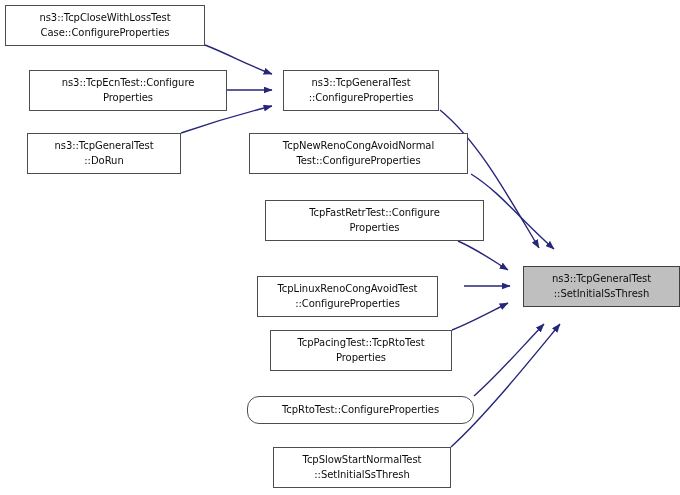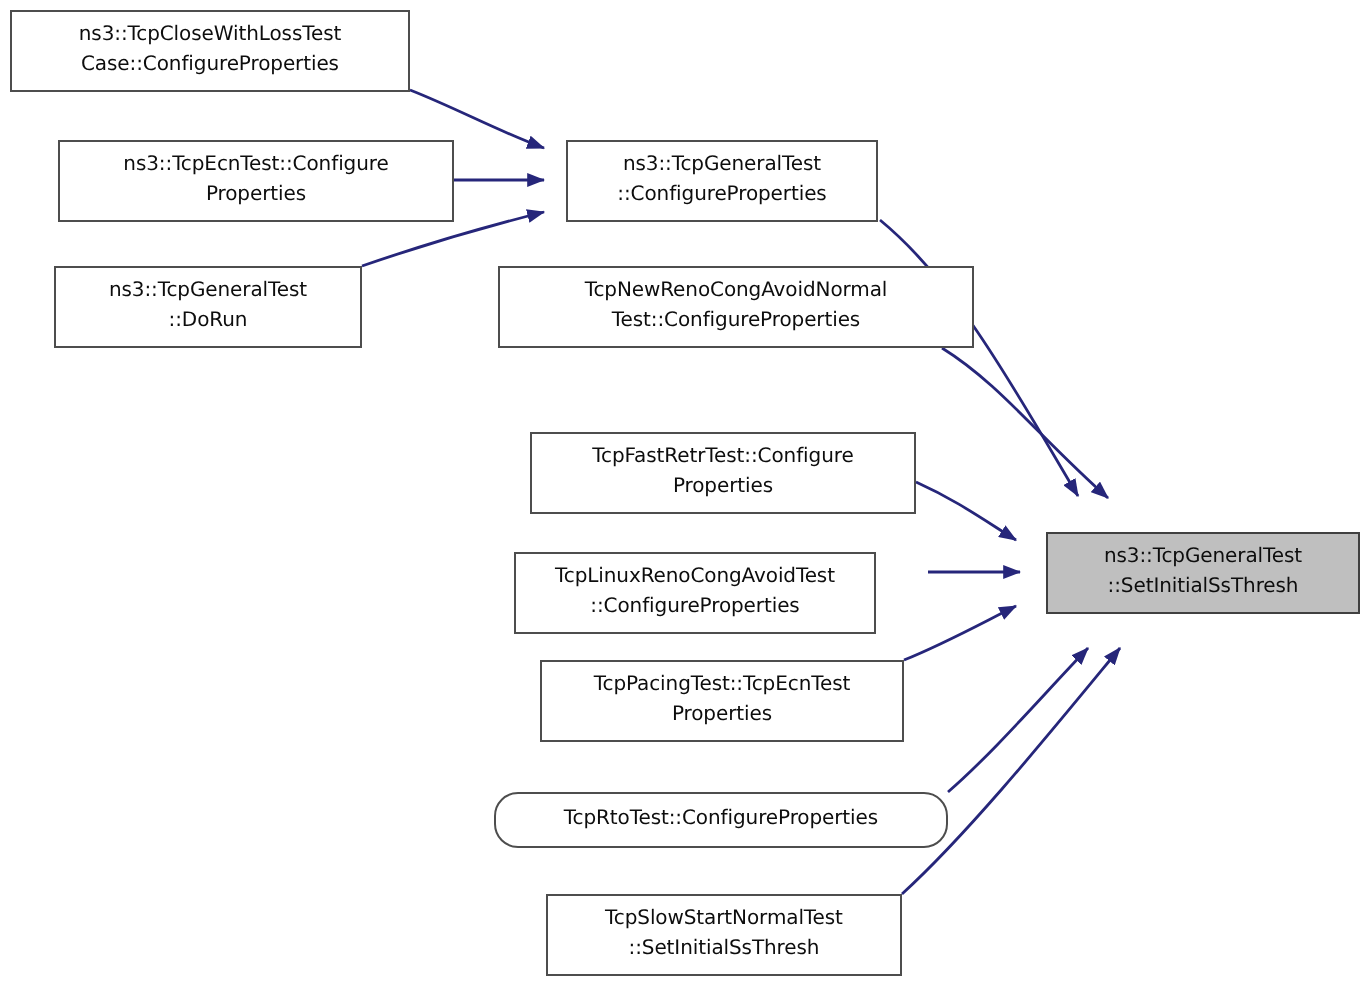--- a/index.html
+++ b/index.html
@@ -77,27 +77,27 @@
 
   <div id="nodes-group">
       <div class="node" style="left: 5px; top: 5px; width: 200px; height: 41px;"><span class="node-label">ns3::TcpCloseWithLossTest
 Case::ConfigureProperties</span></div>
       <div class="node" style="left: 5px; top: 70px; width: 198px; height: 41px; margin-left: 24px;"><span class="node-label">ns3::TcpEcnTest::Configure
 Properties</span></div>
       <div class="node" style="left: 27px; top: 133px; width: 154px; height: 41px;"><span class="node-label">ns3::TcpGeneralTest
 ::DoRun</span></div>
       <div class="node" style="left: 283px; top: 70px; width: 156px; height: 41px;"><span class="node-label">ns3::TcpGeneralTest
 ::ConfigureProperties</span></div>
-      <div class="node" style="left: 249px; top: 133px; width: 238px; height: 41px;"><span class="node-label">TcpNewRenoCongAvoidNormal
+      <div class="node" style="left: 249px; top: 133px; width: 219px; height: 41px;"><span class="node-label">TcpNewRenoCongAvoidNormal
 Test::ConfigureProperties</span></div>
-      <div class="node" style="left: 265px; top: 216px; width: 193px; height: 41px;"><span class="node-label">TcpFastRetrTest::Configure
+      <div class="node" style="left: 265px; top: 200px; width: 219px; height: 41px;"><span class="node-label">TcpFastRetrTest::Configure
 Properties</span></div>
       <div class="node" style="left: 257px; top: 276px; width: 181px; height: 41px;"><span class="node-label">TcpLinuxRenoCongAvoidTest
 ::ConfigureProperties</span></div>
-      <div class="node" style="left: 270px; top: 330px; width: 182px; height: 41px;"><span class="node-label">TcpPacingTest::TcpEcnTest
+      <div class="node" style="left: 270px; top: 330px; width: 182px; height: 41px;"><span class="node-label">TcpPacingTest::TcpRtoTest
 Properties</span></div>
       <div class="node" style="left: 247px; top: 396px; width: 227px; height: 28px; border-radius: 12px;"><span class="node-label">TcpRtoTest::ConfigureProperties</span></div>
       <div class="node" style="left: 273px; top: 447px; width: 178px; height: 41px;"><span class="node-label">TcpSlowStartNormalTest
 ::SetInitialSsThresh</span></div>
       <div class="node highlight" style="left: 523px; top: 266px; width: 157px; height: 41px;"><span class="node-label">ns3::TcpGeneralTest
 ::SetInitialSsThresh</span></div>
     </div>
 
 </div>
 

